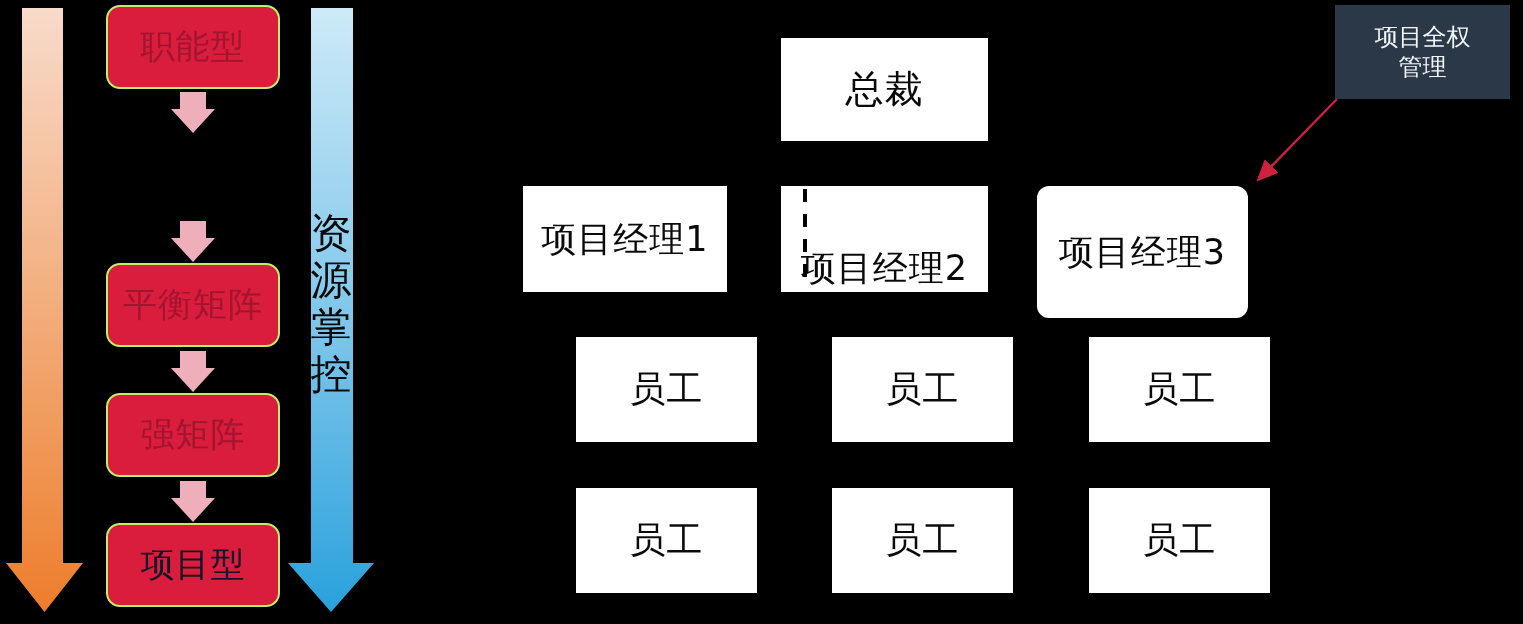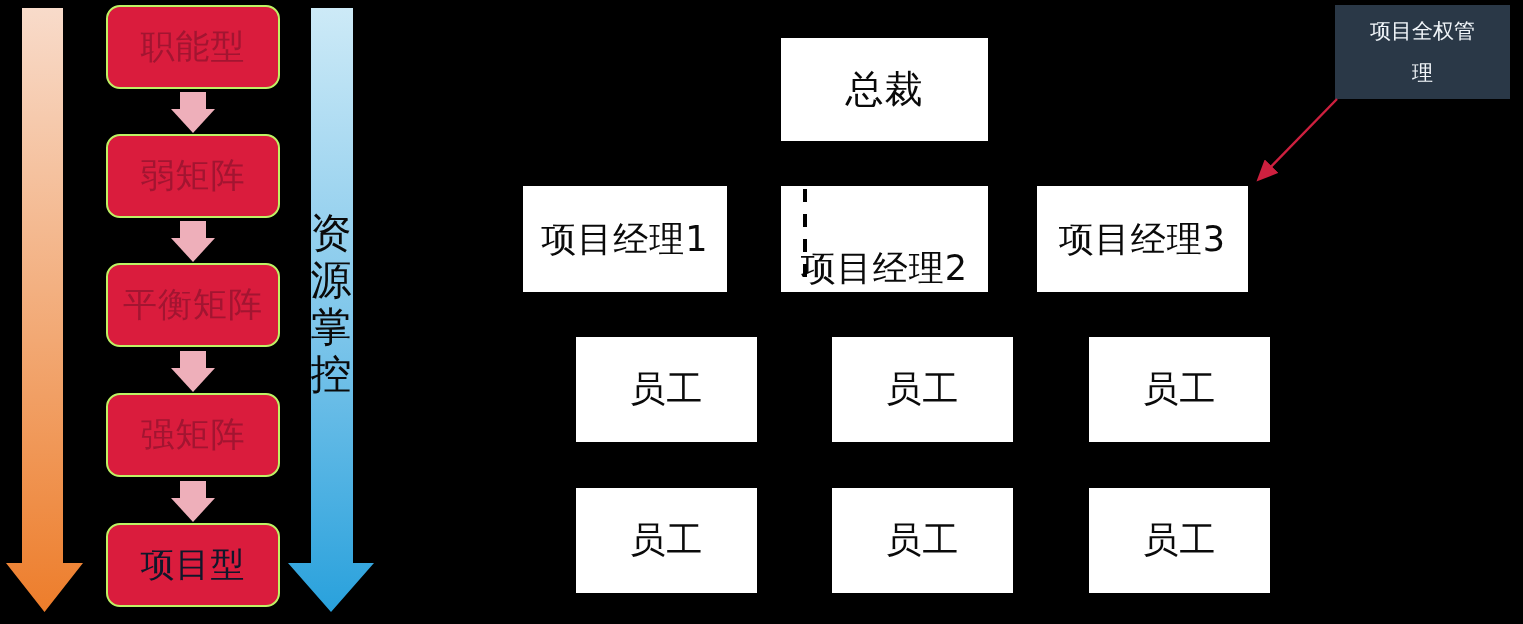--- a/index.html
+++ b/index.html
@@ -76,21 +76,21 @@
     color: #0a0a0a;
     display: flex;
     align-items: center;
     justify-content: center;
     font-size: 35px;
     letter-spacing: 1px;
   }
   .org-box.president { left: 781px; top: 38px;  width: 207px; height: 103px; font-size: 38px; }
   .org-box.pm1 { left: 523px;  top: 186px; width: 204px; height: 106px; }
   .org-box.pm2 { left: 781px;  top: 186px; width: 207px; height: 106px; align-items: flex-end; }
-  .org-box.pm3 { left: 1037px; top: 186px; width: 211px; height: 106px; }
+  .org-box.pm3 { left: 1037px; top: 186px; width: 211px; height: 132px; border-radius: 12px; }
 
   .org-box.emp { width: 181px; height: 105px; font-size: 36px; }
   .emp.r1 { top: 337px; }
   .emp.r2 { top: 488px; }
   .emp.c1 { left: 576px; }
   .emp.c2 { left: 832px; }
   .emp.c3 { left: 1089px; }
 
   .dashed-line {
     position: absolute;
@@ -106,22 +106,22 @@
     width: 175px; height: 94px;
     background: #2a3847;
     color: #f2f6fa;
     display: flex;
     align-items: center;
     justify-content: center;
     text-align: center;
   }
   .callout-text {
     width: 118px;
-    font-size: 21px;
-    line-height: 42px;
+    font-size: 24px;
+    line-height: 30px;
     word-break: break-all;
   }
 
   .callout-arrow-svg { position: absolute; left: 1246px; top: 94px; }
 </style>
 </head>
 <body>
 
 <div class="canvas">
 
@@ -142,21 +142,20 @@
         <stop offset="0" stop-color="#cdeaf7"></stop>
         <stop offset="0.55" stop-color="#7ac4ea"></stop>
         <stop offset="1" stop-color="#29a1dc"></stop>
       </linearGradient>
     </defs>
     <polygon points="26,3 68,3 68,558 89,558 46,607 3,558 26,558" fill="url(#gradBlue)"></polygon>
   </svg>
   <div class="v-label resource">资源掌控</div>
 
   <div class="flow-box" style="top:5px">职能型</div>
-  <div class="flow-box" style="top:134px">弱矩阵</div>
   <div class="flow-box" style="top:263px">平衡矩阵</div>
   <div class="flow-box" style="top:393px">强矩阵</div>
   <div class="flow-box final" style="top:523px">项目型</div>
 
   <div class="flow-connector" style="top:92px">
       <div class="stem"></div>
       <div class="tri"></div>
     </div>
   <div class="flow-connector" style="top:221px">
       <div class="stem"></div>

